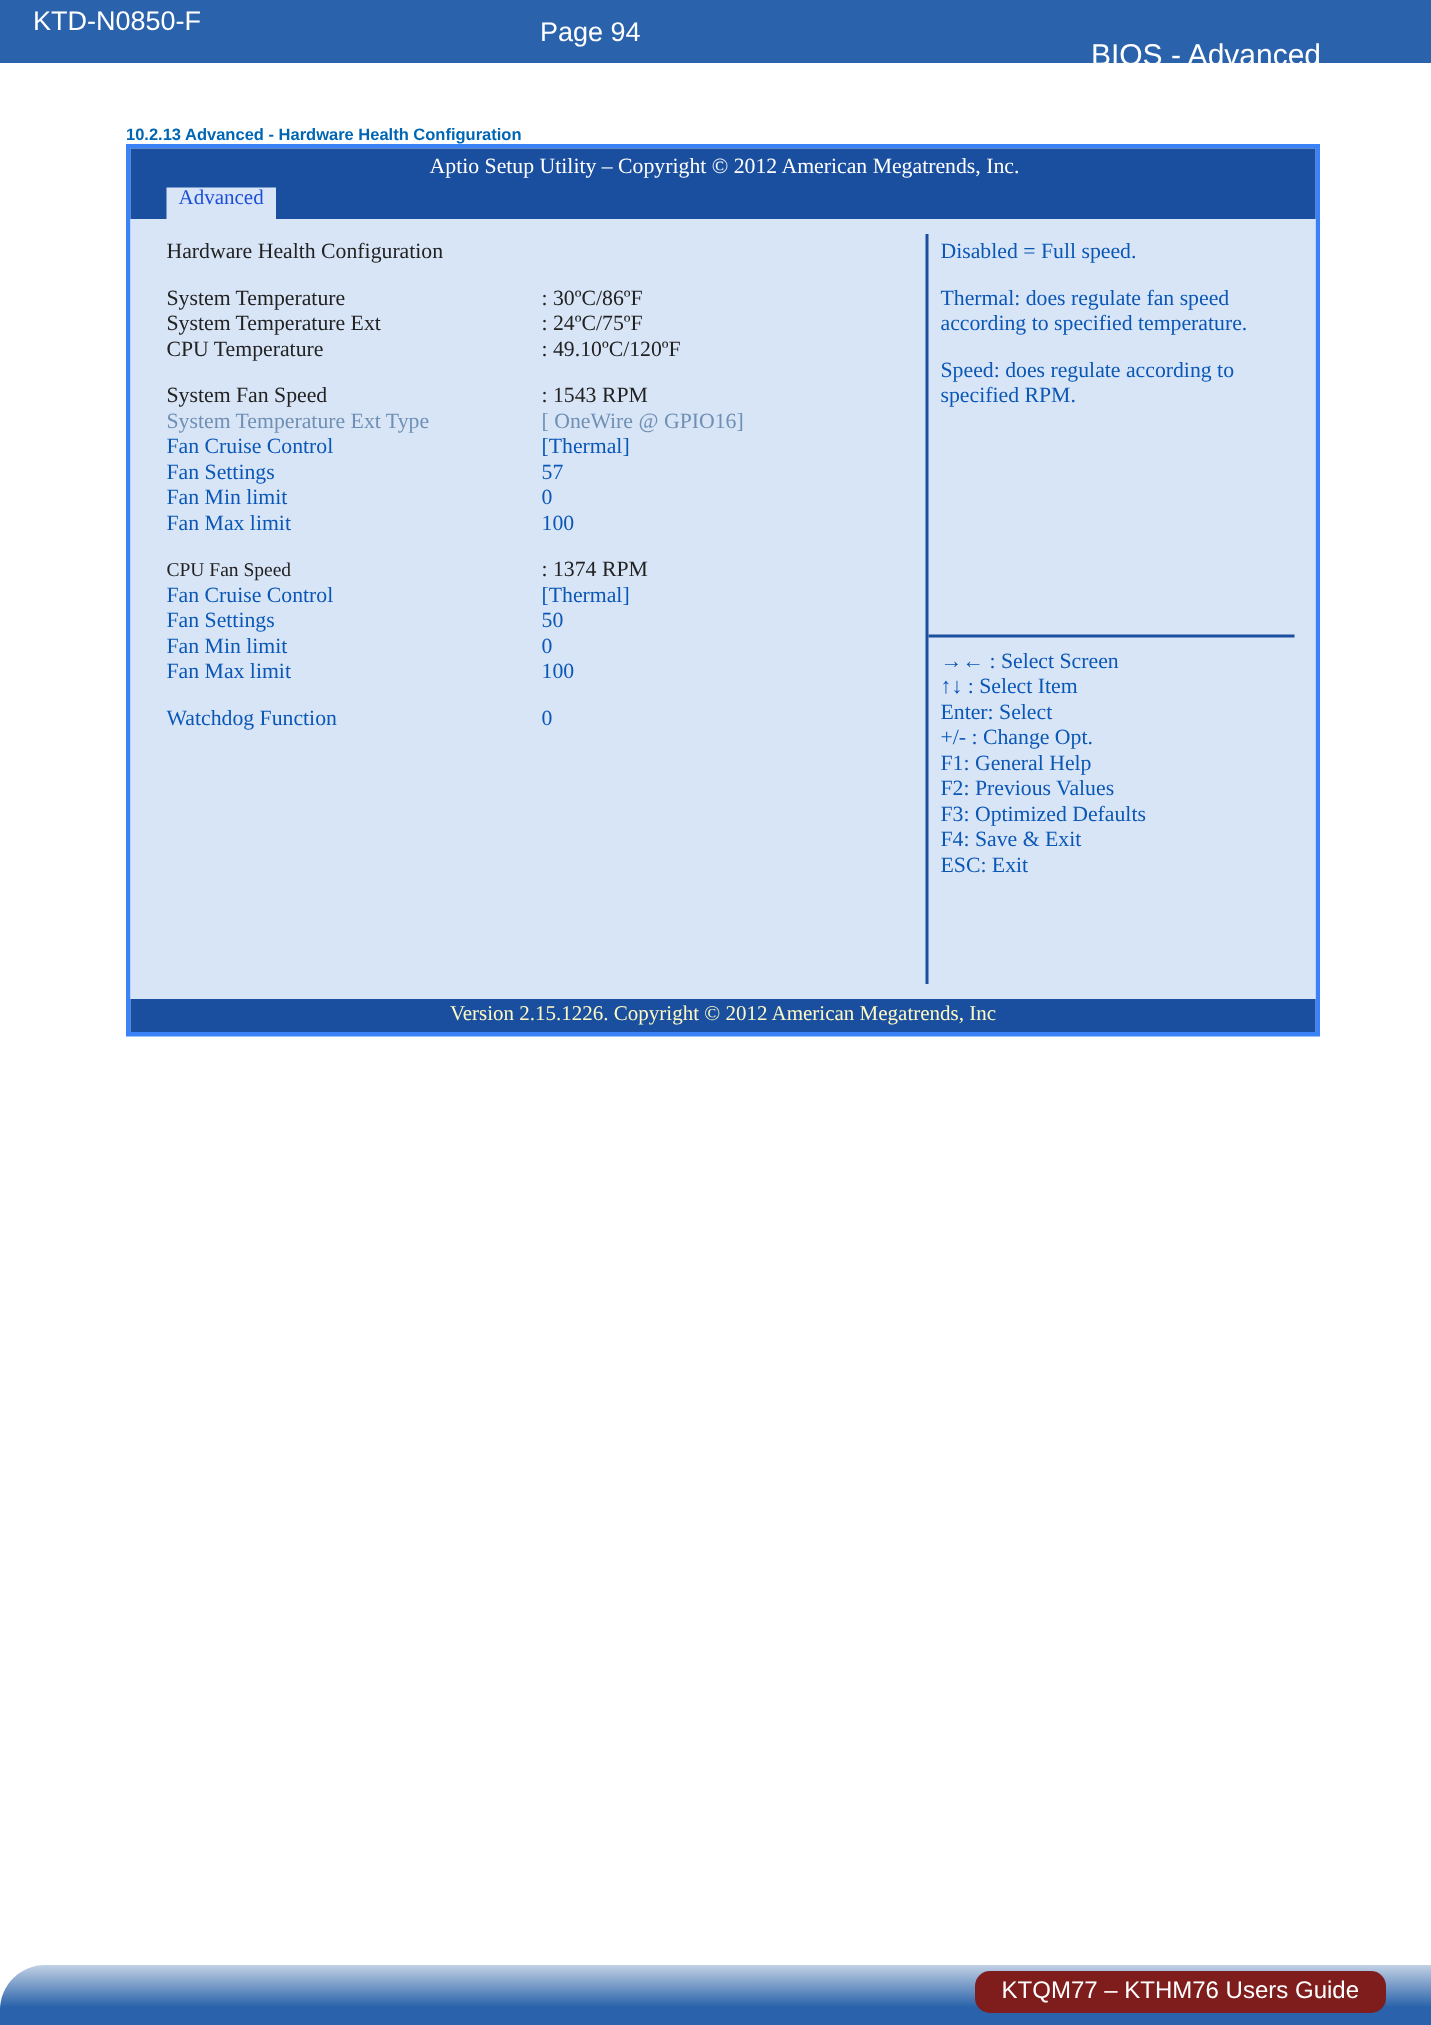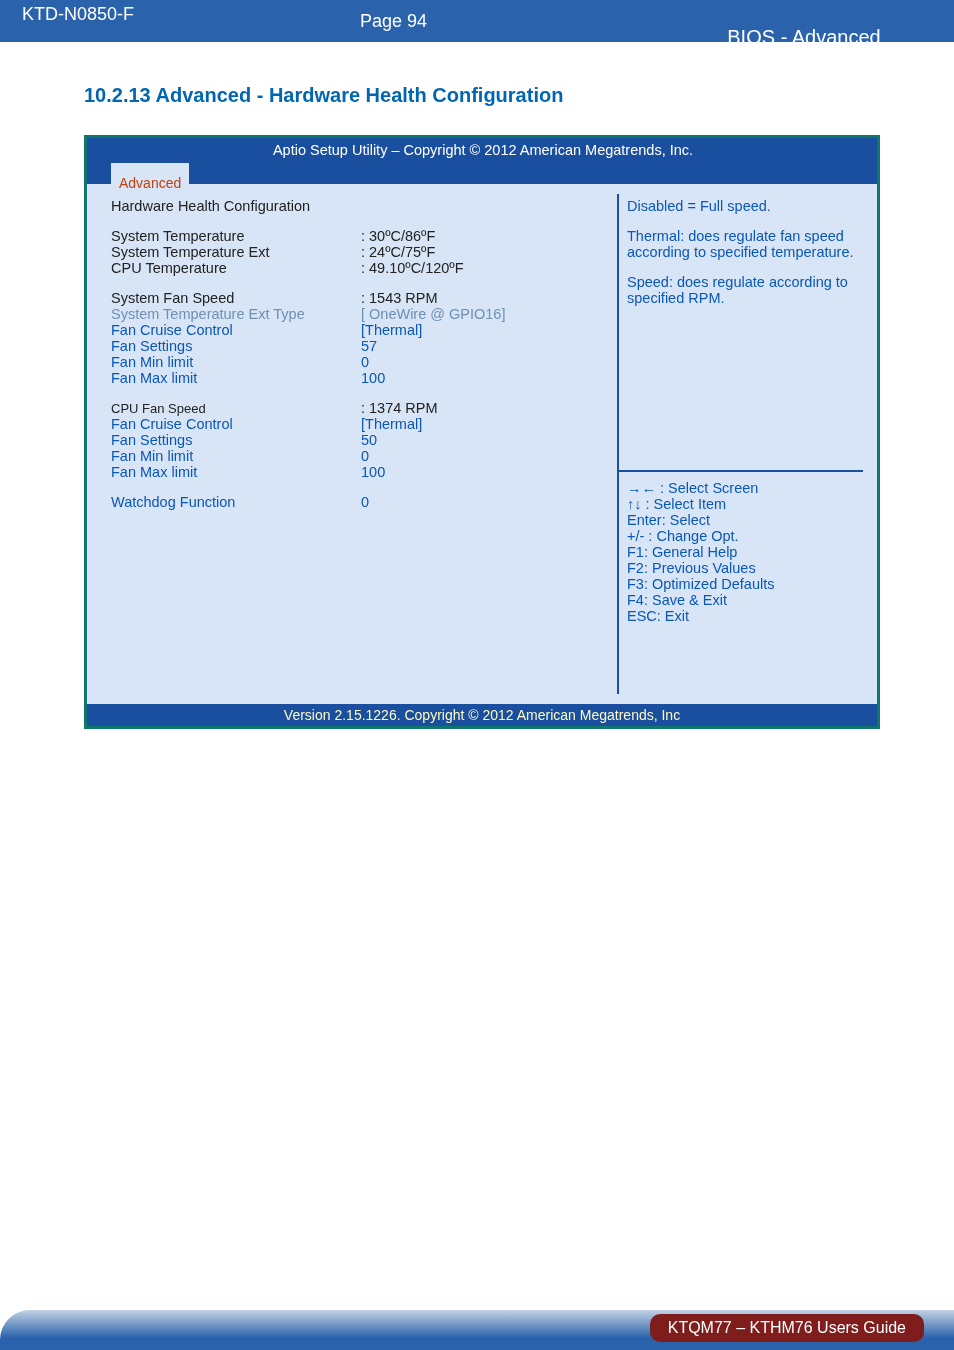--- a/index.html
+++ b/index.html
@@ -38,46 +38,45 @@
     position:absolute;right:0;top:16px;height:42px;width:300px;
     display:flex;align-items:center;justify-content:center;
     color:#fff;font-size:20px;
   }
   .content{
     padding:36px 80px 0 84px;
   }
   .section-title{
     color:#0066b3;
     font-weight:bold;
-    font-size:20px;
-    margin-bottom:28px;
+    font-size:11px;
   }
   .bios-box{
-    border:3px solid #0f766e;
+    border:3px solid #3b82f6;
     width:790px;
-    font-family:Liberation Sans, sans-serif;
+    font-family:Liberation Serif, serif;
     font-size:14.5px;
   }
   .bios-title{
     background:#1a4fa0;
     color:#fff;
     padding:4px 10px 4px 12px;
     text-align:center;
     font-size:14.5px;
   }
   .bios-tabrow{
     background:#1a4fa0;
     padding:0 0 0 24px;
     display:flex;
     height:22px;
   }
   .bios-tab{
     background:#d8e5f7;
-    color:#c2410c;
-    padding:12px 8px;
+    color:#1d4ed8;
+    padding:0 8px;
     font-size:14px;
     position:relative;
     top:1px;
   }
   .bios-body{
     background:#d8e5f7;
     display:flex;
     min-height:520px;
   }
   .bios-left{

